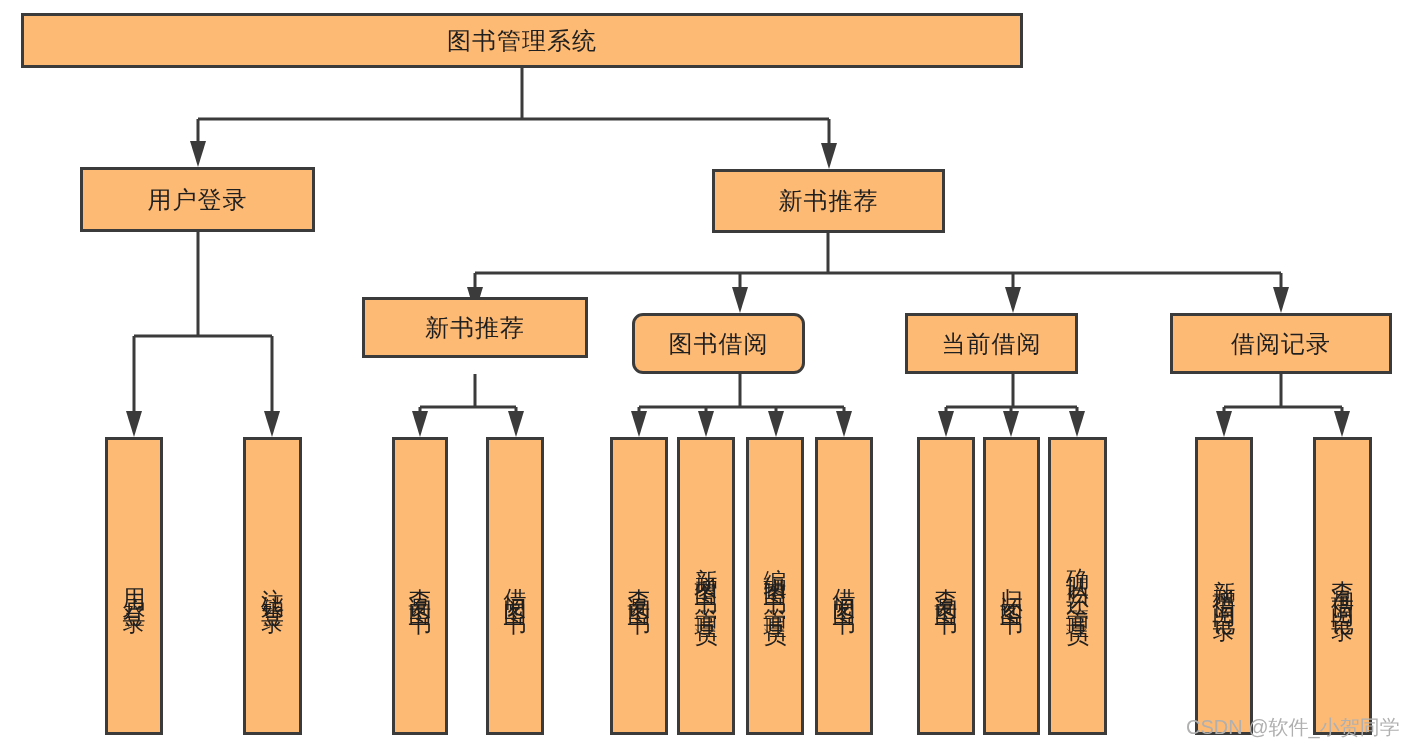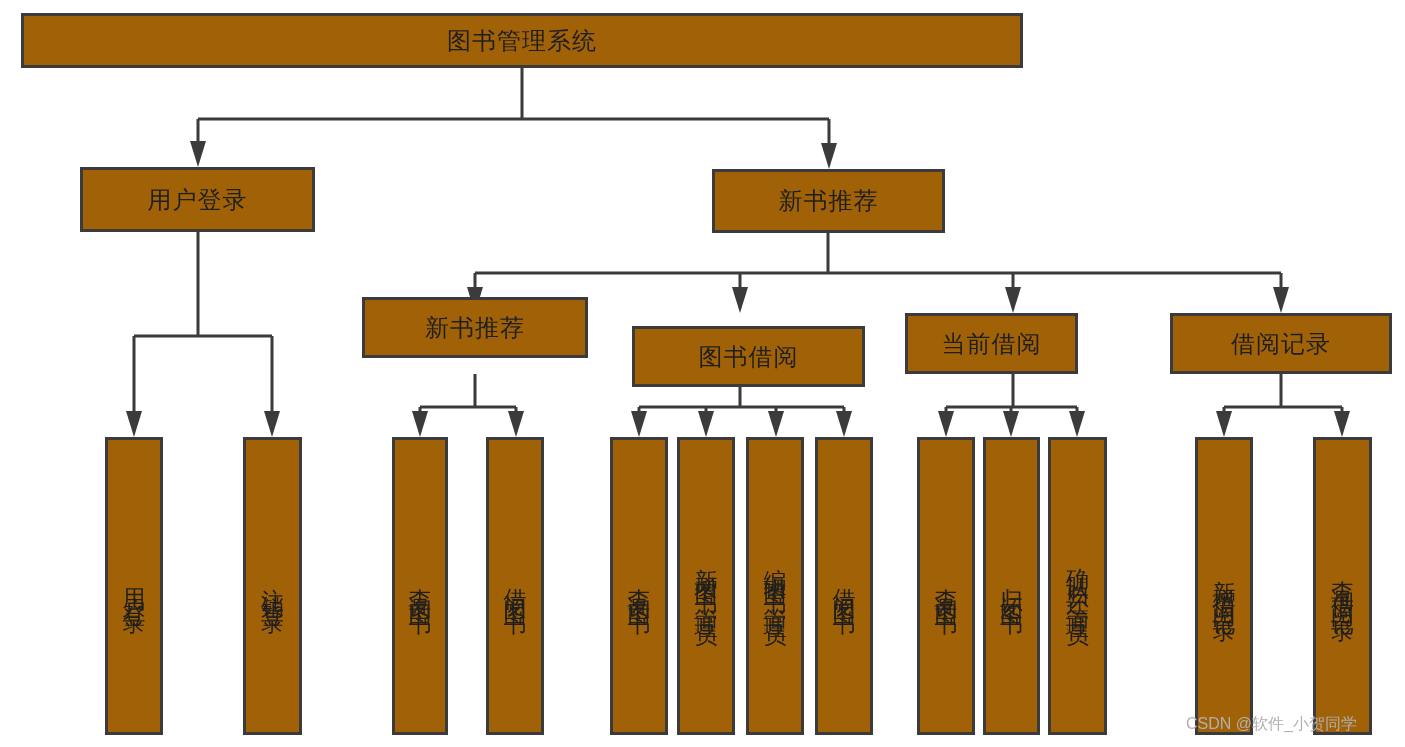--- a/index.html
+++ b/index.html
@@ -15,21 +15,21 @@
     position: absolute;
     left: 0; top: 0;
     width: 1405px; height: 747px;
     z-index: 1;
   }
   .wires path { stroke: #3b3b3b; stroke-width: 3; fill: none; }
   .wires polygon { fill: #3b3b3b; stroke: none; }
   .node {
     position: absolute;
     box-sizing: border-box;
-    background: #a16207;
+    background: #fdba74;
     border: 3px solid #3b3b3b;
     display: flex;
     align-items: center;
     justify-content: center;
     z-index: 2;
     color: #1f1f1f;
   }
   .node.h span {
     font-size: 24px;
     letter-spacing: 1px;
@@ -40,21 +40,21 @@
     font-size: 23px;
     letter-spacing: 8px;
     line-height: 1.0;
     white-space: nowrap;
   }
   .watermark {
     position: absolute;
     left: 1186px;
     top: 714px;
     width: 215px;
-    font-size: 16px;
+    font-size: 20px;
     color: #b0b0b0;
     white-space: nowrap;
     z-index: 3;
     letter-spacing: 0px;
   }
 </style>
 </head>
 <body>
 
 <div class="stage">
@@ -102,21 +102,21 @@
   <div class="node h" style="left:80px; top:167px; width:235px; height:65px;">
     <span>用户登录</span>
   </div>
   <div class="node h" style="left:712px; top:169px; width:233px; height:64px;">
     <span>新书推荐</span>
   </div>
 
   <div class="node h" style="left:362px; top:297px; width:226px; height:61px;">
     <span>新书推荐</span>
   </div>
-  <div class="node h" style="left:632px; top:326px; width:233px; height:61px;">
+  <div class="node h" style="left:632px; top:313px; width:173px; height:61px;border-radius:11px;">
     <span>图书借阅</span>
   </div>
   <div class="node h" style="left:905px; top:313px; width:173px; height:61px;">
     <span>当前借阅</span>
   </div>
   <div class="node h" style="left:1170px; top:313px; width:222px; height:61px;">
     <span>借阅记录</span>
   </div>
 
   <div class="node v" style="left:105px; top:437px; width:58px; height:298px;">

